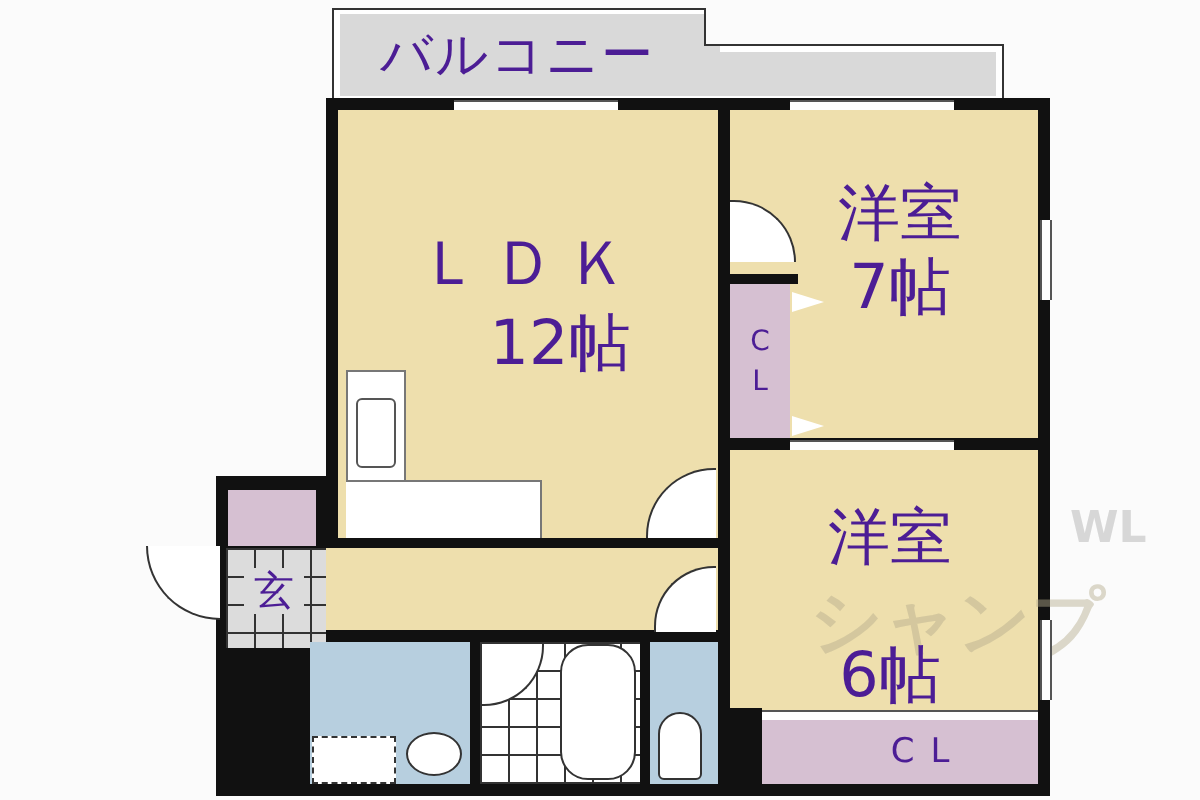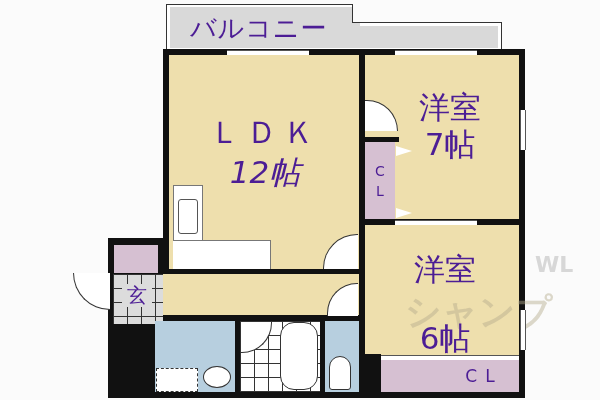--- a/index.html
+++ b/index.html
@@ -32,21 +32,21 @@
 <div class="wall" style="left:108px;top:392px;width:417px;height:6px;"></div>
 
 <div class="win" style="left:227px;top:50px;width:82px;height:4px;"></div>
 <div class="win" style="left:395px;top:50px;width:82px;height:4px;"></div>
 
 <div class="room" style="left:169px;top:55px;width:192px;height:215px;"></div>
 <div class="abs" style="left:173px;top:185px;width:30px;height:85px;background:#fff;border:1px solid #777;"></div>
 <div class="abs" style="left:173px;top:240px;width:98px;height:30px;background:#fff;border:1px solid #777;border-left:none;"></div>
 <div class="abs" style="left:178px;top:199px;width:20px;height:35px;border:1px solid #555;border-radius:3px;background:#fff;"></div>
 <div class="label big" style="left:200px;top:115px;width:130px;letter-spacing:6px;">ＬＤＫ</div>
-<div class="label big" style="left:200px;top:155px;width:130px;font-style:italic;">12帖</div>
+<div class="label big" style="left:215px;top:155px;width:130px;">12帖</div>
 <div class="door" style="left:323px;top:234px;width:34px;height:34px;border-radius:34px 0 0 0;border-right:none;border-bottom:none;"></div>
 
 <div class="wall" style="left:359px;top:49px;width:6px;height:345px;"></div>
 
 <div class="room" style="left:365px;top:55px;width:154px;height:166px;"></div>
 <div class="door" style="left:365px;top:100px;width:32px;height:30px;border-radius:0 32px 0 0;border-left:none;border-bottom:none;"></div>
 <div class="wall" style="left:359px;top:137px;width:40px;height:5px;"></div>
 <div class="abs cl" style="left:365px;top:142px;width:30px;height:78px;"></div>
 <div class="label" style="left:368px;top:163px;width:24px;font-size:14px;">C</div>
 <div class="label" style="left:368px;top:183px;width:24px;font-size:14px;">L</div>
@@ -60,21 +60,21 @@
 <div class="win" style="left:395px;top:220px;width:82px;height:4px;"></div>
 
 <div class="room" style="left:365px;top:225px;width:154px;height:130px;"></div>
 <div class="wm" style="left:405px;top:250px;font-size:36px;line-height:1;margin-top:44px;"><span>シャンプ</span></div>
 <div class="wm" style="left:535px;top:252px;font-size:22px;color:rgba(200,200,200,0.7);">WL</div>
 <div class="label big" style="left:395px;top:252px;width:100px;">洋室</div>
 <div class="label big" style="left:395px;top:297px;width:100px;margin-top:24px;">6帖</div>
 <div class="winv" style="left:520px;top:310px;width:4px;height:40px;"></div>
 <div class="win" style="left:381px;top:355px;width:138px;height:5px;"></div>
 <div class="abs cl" style="left:381px;top:360px;width:138px;height:32px;"></div>
-<div class="label" style="left:381px;top:367px;width:166px;font-size:17px;letter-spacing:8px;padding-left:20px;">CL</div>
+<div class="label" style="left:381px;top:367px;width:166px;font-size:17px;letter-spacing:8px;">CL</div>
 <div class="wall" style="left:359px;top:354px;width:22px;height:40px;"></div>
 
 <div class="room" style="left:163px;top:274px;width:196px;height:42px;"></div>
 <div class="wall" style="left:158px;top:269px;width:203px;height:5px;"></div>
 <div class="wall" style="left:150px;top:315px;width:211px;height:6px;"></div>
 <div class="door" style="left:327px;top:283px;width:30px;height:32px;border-radius:30px 0 0 0;border-right:none;border-bottom:none;"></div>
 
 <div class="wall" style="left:108px;top:238px;width:55px;height:156px;"></div>
 <div class="abs cl" style="left:114px;top:245px;width:44px;height:28px;"></div>
 <div class="tile" style="left:113px;top:274px;width:50px;height:50px;background-color:#dcdcdc;"></div>

